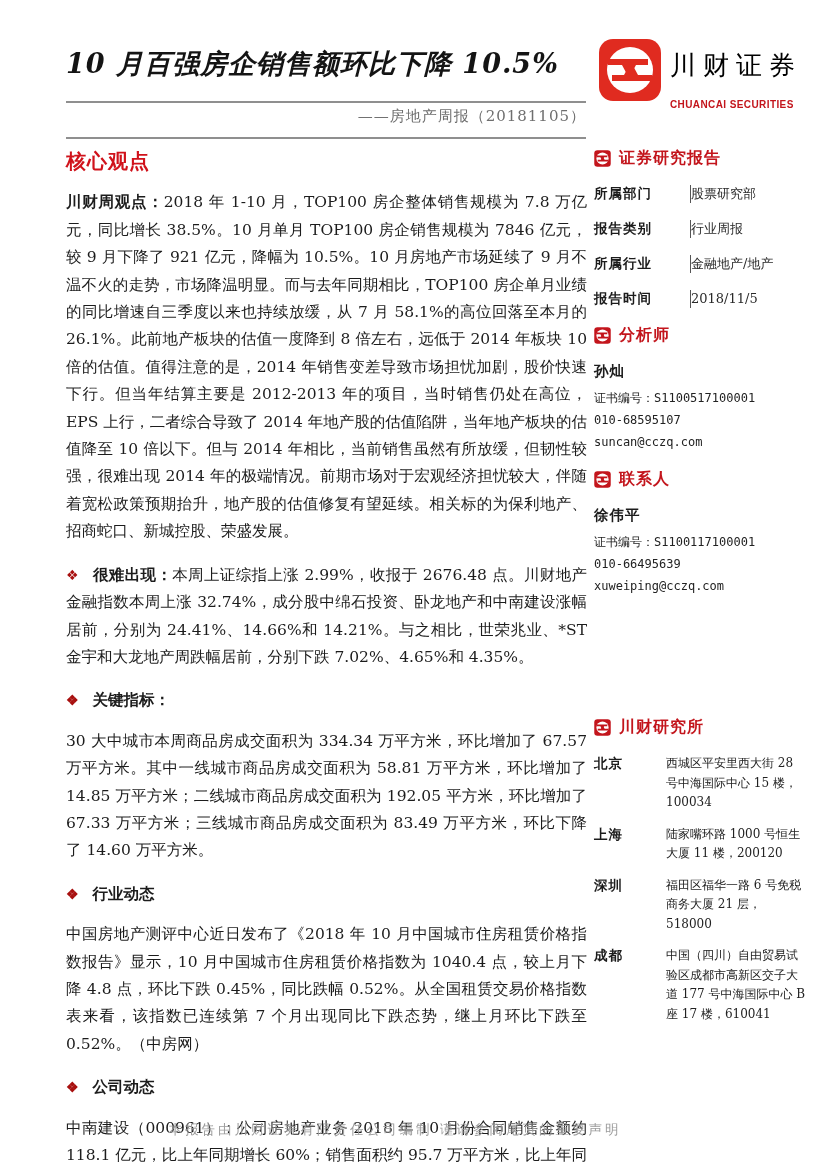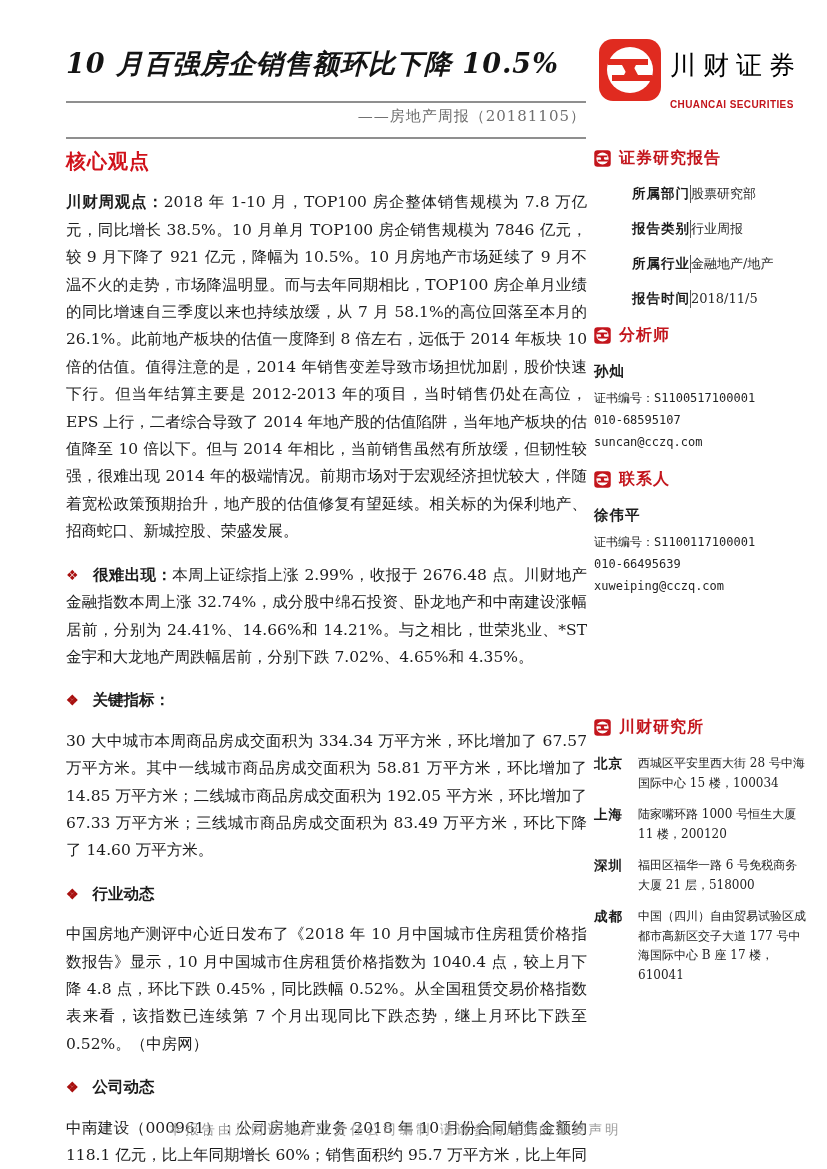--- a/index.html
+++ b/index.html
@@ -45,30 +45,30 @@
   .bullet { color:#a8100f; font-size:14px; margin-right:14px; }
   .bullet-head { font-weight:bold; margin:4px 0 13px; }
 
   
   .sidebar { position:absolute; left:594px; top:148px; width:212px; }
   .side-sec-title {
     display:flex; align-items:center; color:#c3151c; font-weight:bold;
     font-size:16px; letter-spacing:1px; margin-bottom:16px;
   }
   .side-sec-title .mini-mark { width:17px; height:17px; margin-right:8px; flex:0 0 auto; }
-  .meta-row { display:flex; align-items:baseline; margin-bottom:17px;text-align:right; }
+  .meta-row { display:flex; align-items:baseline; margin-bottom:17px; }
   .meta-label { font-weight:bold; font-size:13.5px; flex:0 0 96px; letter-spacing:1px; }
   .meta-value { font-size:13px; color:#2a2a2a; border-left:1.5px solid #555; line-height:18px; }
   .person { margin-bottom:4px; }
   .person-name { font-weight:bold; font-size:14.5px; margin-bottom:6px; letter-spacing:1px; }
   .person-line { font-family:"DejaVu Sans Mono", monospace; font-size:12px; line-height:22px; color:#222; }
   .sec-analyst { margin-top:8px; }
   .sec-contact { margin-top:16px; }
   .sec-office { margin-top:120px; }
-  .office-row { display:flex; margin-bottom:12px; }
+  .office-row { display:flex; margin-bottom:12px;gap:28px; }
   .office-city { font-weight:bold; font-size:13.5px; flex:0 0 44px; letter-spacing:1px; padding-top:1px; }
   .office-addr { font-size:12px; line-height:19.5px; color:#222; flex:1; }
 
   
   .footer {
     position:absolute; left:0; top:1121px; width:790px; text-align:center;
     color:#9c9c9c; font-size:13.5px; letter-spacing:3px;
   }
 </style>
 </head>

